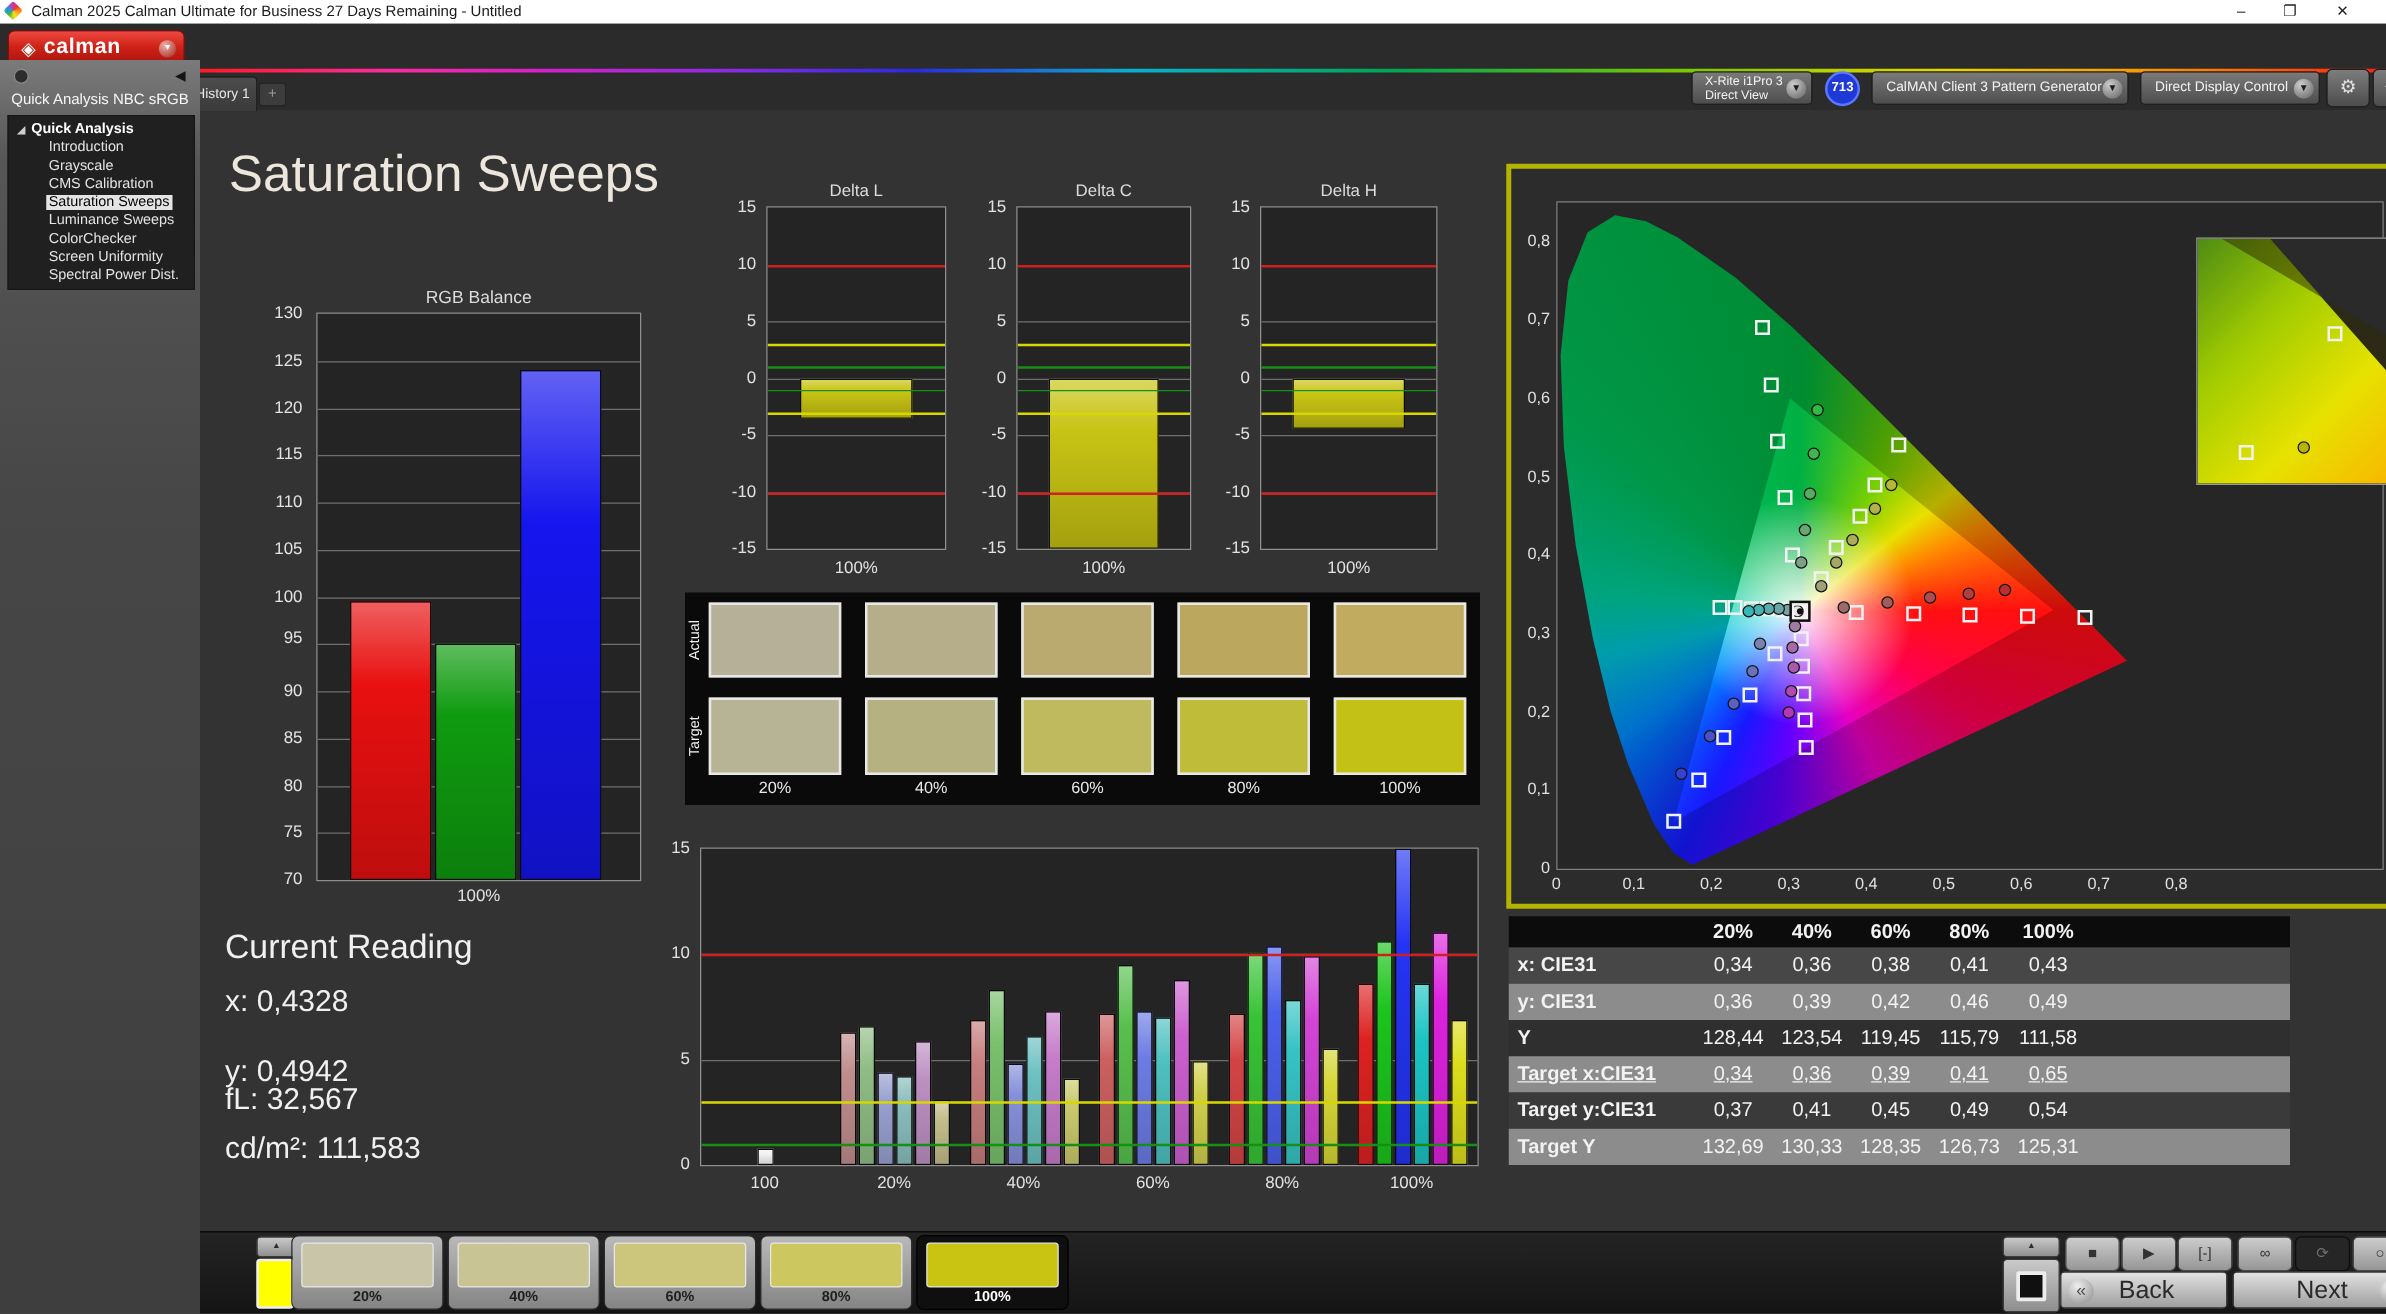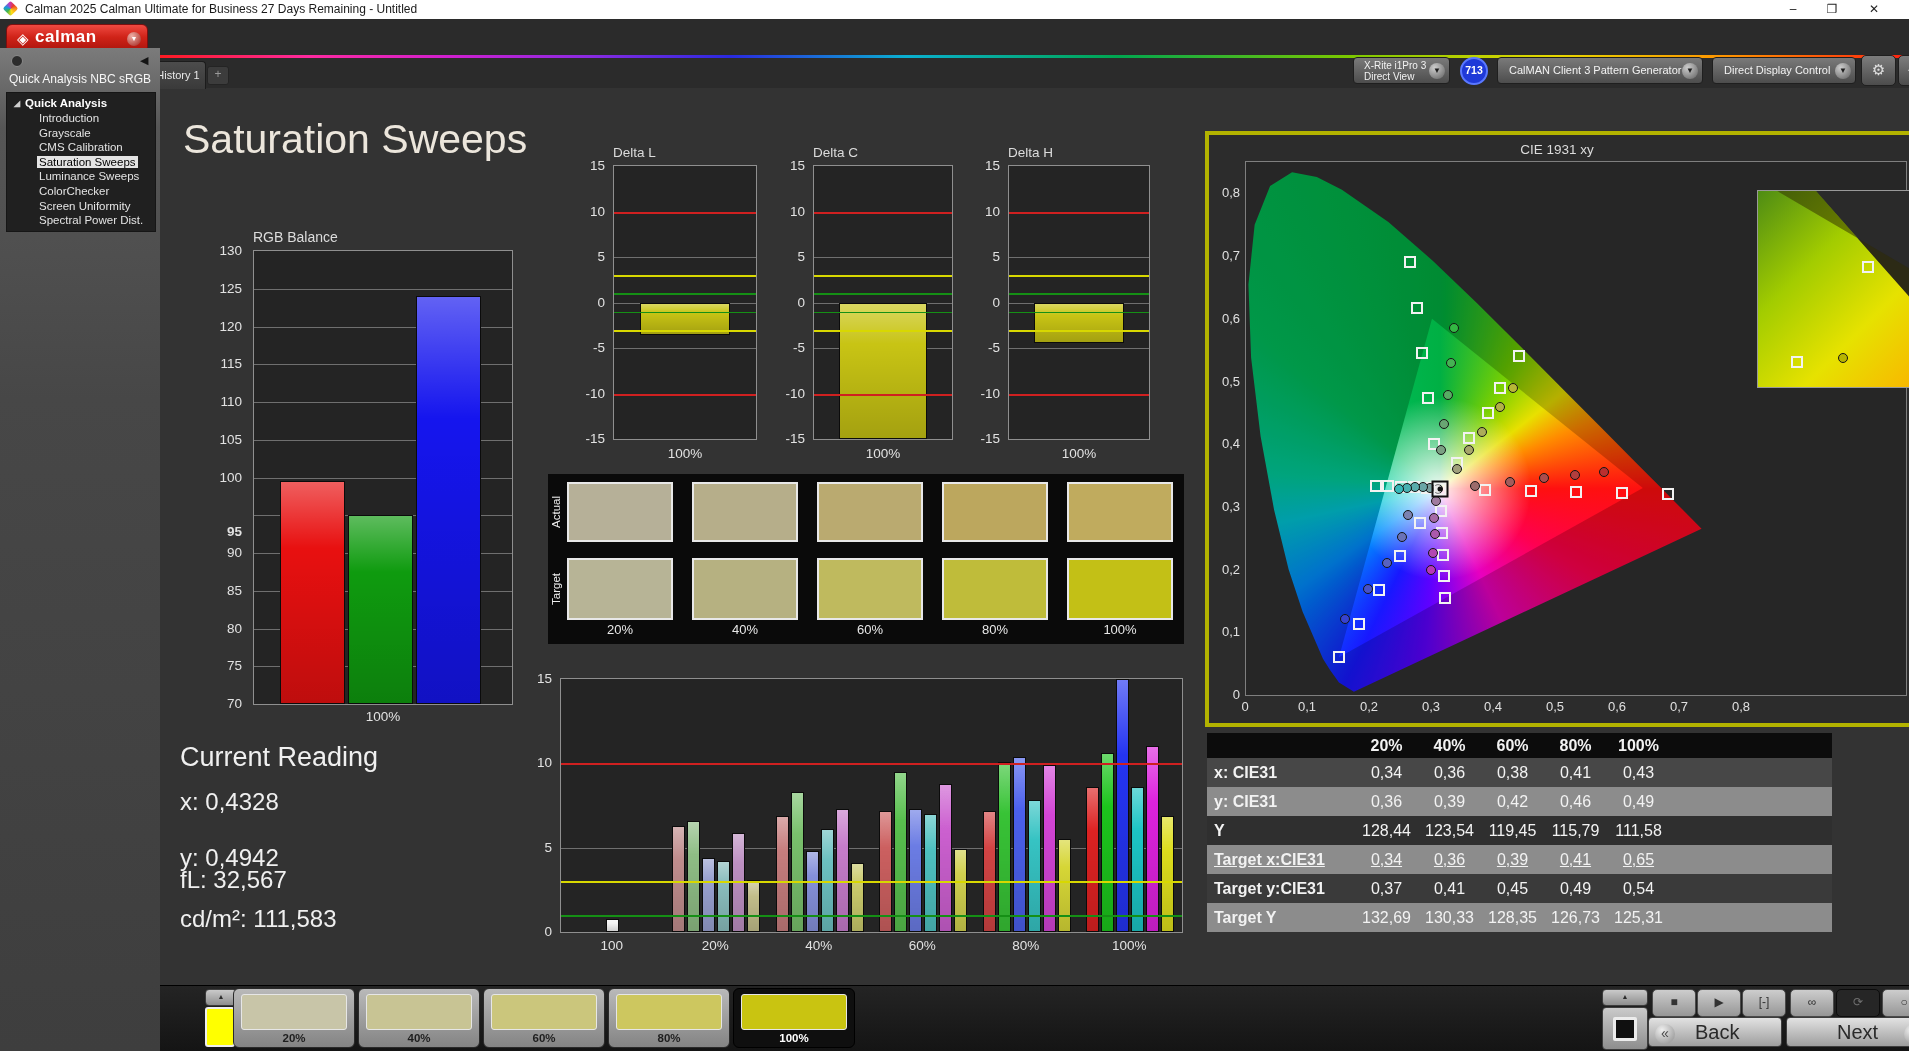--- a/index.html
+++ b/index.html
@@ -42,21 +42,21 @@
   #sb-dot{position:absolute;left:11px;top:7px;width:10px;height:10px;border-radius:50%;background:#2c2c2c;border:1px solid #8a8a8a;}
   #sb-collapse{position:absolute;left:140px;top:6px;font-size:11px;color:#141414;}
   #workflow-title{position:absolute;left:9px;top:24px;font-size:12px;color:#f6f6f6;}
   #workflow-tree{position:absolute;left:6px;top:44px;width:150px;height:140px;background:#202020;border:1px solid #161616;padding-top:3px;box-sizing:border-box;}
   .tree-root{font-size:11.5px;font-weight:bold;color:#fff;padding-left:18px;height:15px;line-height:15px;position:relative;}
   .tree-root .tw{position:absolute;left:7px;top:0;font-size:8px;color:#cfcfcf;}
   .tree-item{font-size:11.5px;color:#e3e3e3;padding-left:30px;height:14.6px;line-height:14.6px;white-space:nowrap;}
   .tree-item span{padding:0 2px;}
   .tree-item.selected span{background:#e4e4e4;color:#000;}
   
-  .ctitle{text-align:left;font-size:14px;color:#dcdcdc;}
+  .ctitle{text-align:center;font-size:14px;color:#dcdcdc;}
   .plot{background:#242424;border:1px solid #8f8f8f;box-sizing:border-box;overflow:hidden;}
   .grid{position:absolute;left:0;right:0;height:1px;background:#6f6f6f;}
   .refline{position:absolute;left:0;right:0;}
   .ref-red{height:2px;background:#cf2020;}
   .ref-yellow{height:2px;background:#d8d800;}
   .ref-green{height:1.5px;background:#159015;}
   .ylab{position:absolute;right:4px;transform:translateY(-50%);color:#e2e2e2;font-size:13.5px;}
   .xlab{position:absolute;text-align:center;color:#e2e2e2;font-size:13.5px;}
   .vbar{position:absolute;border:1.5px solid #0b0b0b;box-sizing:border-box;background-image:linear-gradient(180deg,rgba(255,255,255,.33),rgba(255,255,255,0) 30%,rgba(0,0,0,.18));}
   #page-title{left:183px;top:116px;font-size:41px;color:#ece6dc;}
@@ -181,21 +181,21 @@
 
   <div class="ctitle abs" style="left:253px;top:229px;width:260px">RGB Balance</div>
   <div class="abs" style="left:188px;top:250px;width:58px;height:455px" id="rgb-ylabels">
       <div class="ylab" style="top: 0px;">130</div>
       <div class="ylab" style="top: 37.75px;">125</div>
       <div class="ylab" style="top: 75.5px;">120</div>
       <div class="ylab" style="top: 113.25px;">115</div>
       <div class="ylab" style="top: 151px;">110</div>
       <div class="ylab" style="top: 188.75px;">105</div>
       <div class="ylab" style="top: 226.5px;">100</div>
-      <div class="ylab" style="top: 281px; font-weight: bold;">95</div>
+      <div class="ylab" style="top: 260px;">95</div>
       <div class="ylab" style="top: 302px;">90</div>
       <div class="ylab" style="top: 339.75px;">85</div>
       <div class="ylab" style="top: 377.5px;">80</div>
       <div class="ylab" style="top: 415.25px;">75</div>
       <div class="ylab" style="top: 453px;">70</div>
     </div>
   <div class="plot abs" style="left:253px;top:250px;width:260px;height:455px" id="rgb-plot">
       <div class="grid" style="top: 37.75px;"></div>
       <div class="grid" style="top: 75.5px;"></div>
       <div class="grid" style="top: 113.25px;"></div>
@@ -378,21 +378,20 @@
   <div class="abs" style="left:560px;top:936px;width:623px;height:18px" id="de-xlabels">
       <div class="xlab" style="left: 0px; top: 2px; width: 103.5px;">100</div>
       <div class="xlab" style="left: 103.5px; top: 2px; width: 103.5px;">20%</div>
       <div class="xlab" style="left: 207px; top: 2px; width: 103.5px;">40%</div>
       <div class="xlab" style="left: 310.5px; top: 2px; width: 103.5px;">60%</div>
       <div class="xlab" style="left: 414px; top: 2px; width: 103.5px;">80%</div>
       <div class="xlab" style="left: 517.5px; top: 2px; width: 103.5px;">100%</div>
     </div>
 
   <div id="cie-panel" class="abs">
-    <div id="cie-title">CIE 1931 xy</div>
     <div class="abs" style="left:0;top:26px;width:34px;height:533px" id="cie-ylabels">
         <div class="cie-ylab" style="top: 31.4px; right: 3px;">0,8</div>
         <div class="cie-ylab" style="top: 94.1px; right: 3px;">0,7</div>
         <div class="cie-ylab" style="top: 156.8px; right: 3px;">0,6</div>
         <div class="cie-ylab" style="top: 219.5px; right: 3px;">0,5</div>
         <div class="cie-ylab" style="top: 282.2px; right: 3px;">0,4</div>
         <div class="cie-ylab" style="top: 344.9px; right: 3px;">0,3</div>
         <div class="cie-ylab" style="top: 407.6px; right: 3px;">0,2</div>
         <div class="cie-ylab" style="top: 470.3px; right: 3px;">0,1</div>
         <div class="cie-ylab" style="top: 533px; right: 3px;">0</div>

